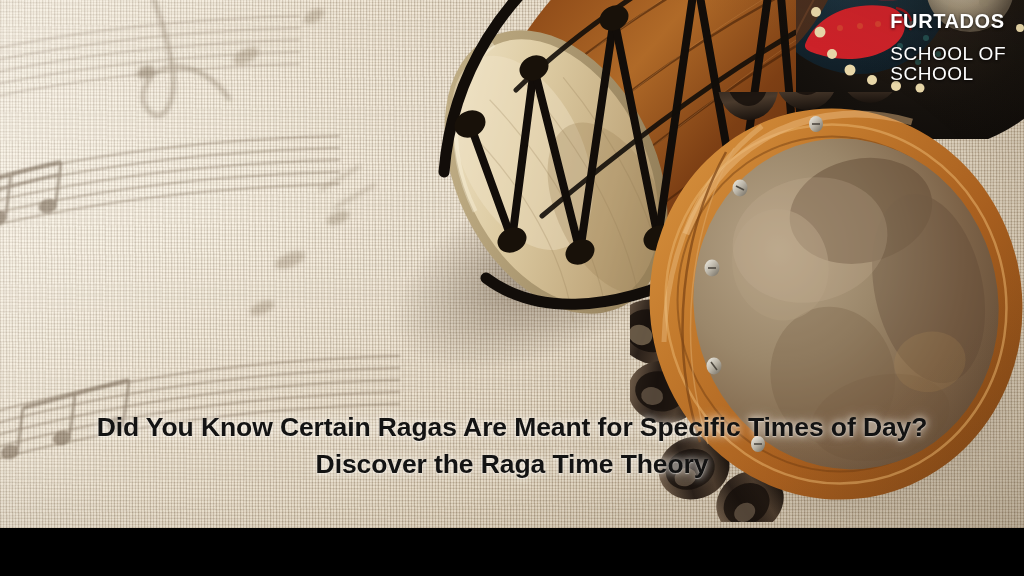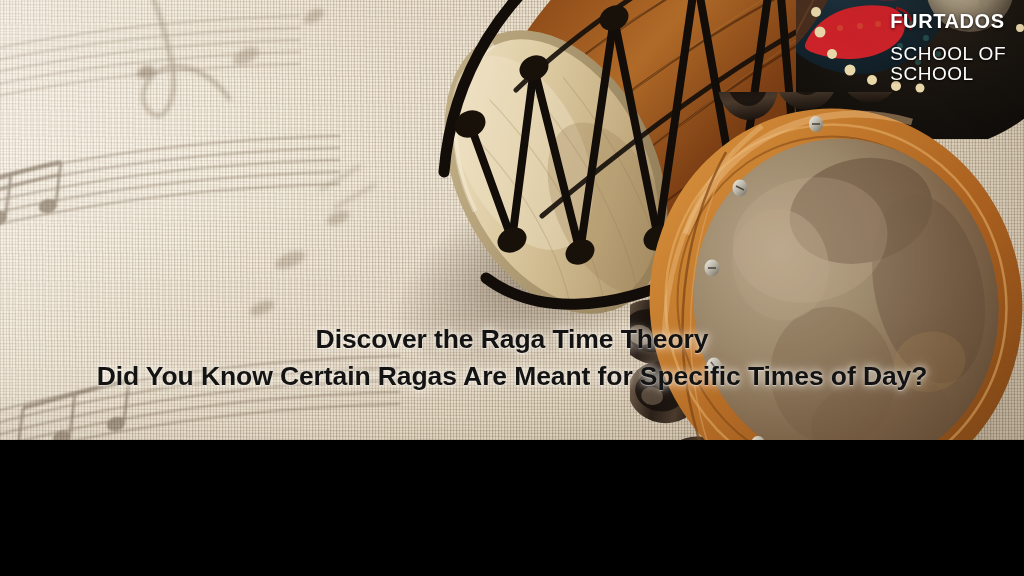--- a/index.html
+++ b/index.html
@@ -1,19 +1,19 @@
 <!DOCTYPE html>
 <html><head>
 <meta charset="utf-8">
 <style>
   * { margin:0; padding:0; box-sizing:border-box; }
   html,body { width:1024px; height:576px; overflow:hidden; background:#000; }
   body { font-family:"Liberation Sans", sans-serif; }
 
-  .stage { position:relative; width:1024px; height:440px; overflow:hidden;
+  .stage { position:relative; width:1024px; height:528px; overflow:hidden;
            background:#d6c8b2;text-decoration:underline; }
 
   
   .burlap { position:absolute; inset:0;
     background:
       linear-gradient(115deg, rgba(255,252,245,.55) 0%, rgba(255,250,240,.18) 28%,
                               rgba(190,172,146,.10) 58%, rgba(150,132,108,.26) 100%),
       repeating-linear-gradient(90deg,
         rgba(120,102,80,.20) 0px, rgba(120,102,80,.20) 1px,
         rgba(255,250,238,.30) 1px, rgba(255,250,238,.30) 3px),
@@ -417,17 +417,17 @@
 
   <div class="vign"></div>
 
   <div class="logo">
     <div class="l1">FURTADOS</div>
     <div class="l2">SCHOOL OF</div>
     <div class="l3">SCHOOL</div>
   </div>
 
   <div class="headline">
+    <span class="ln">Did You Know Certain Ragas Are Meant for Specific Times of Day?</span>
     <span class="ln">Discover the Raga Time Theory</span>
-    <span class="ln">Did You Know Certain Ragas Are Meant for Specific Times of Day?</span>
   </div>
 
 </div>
 
 </body></html>

